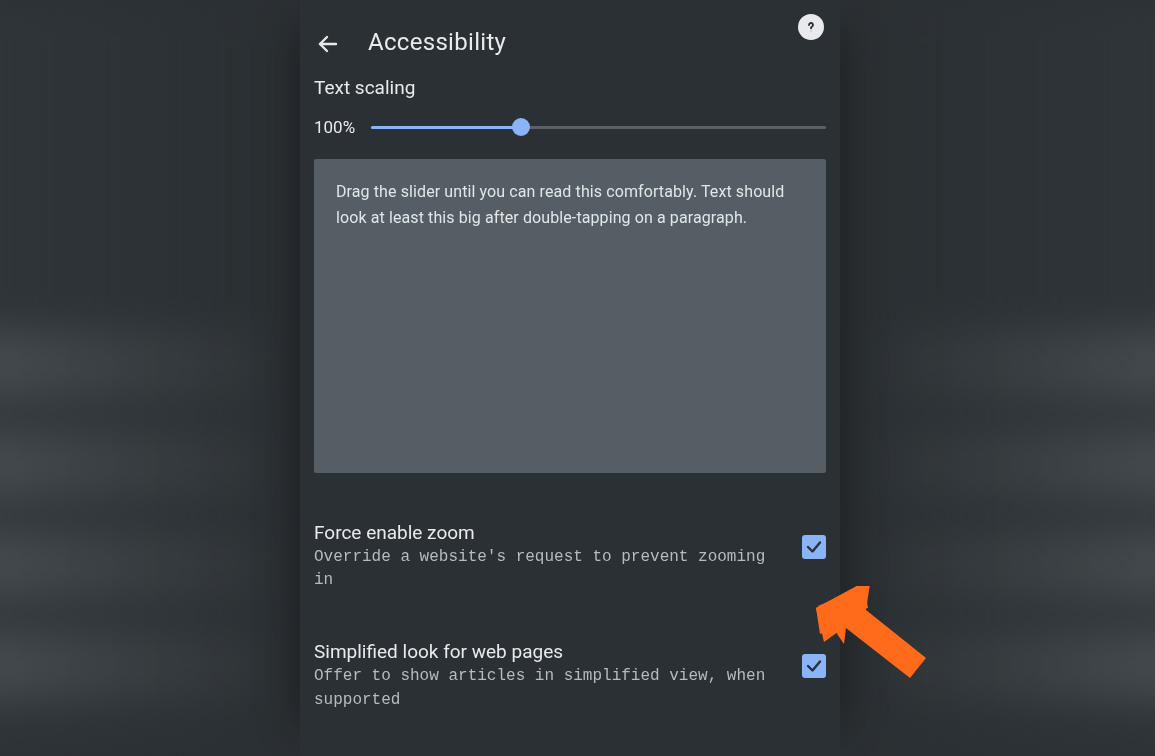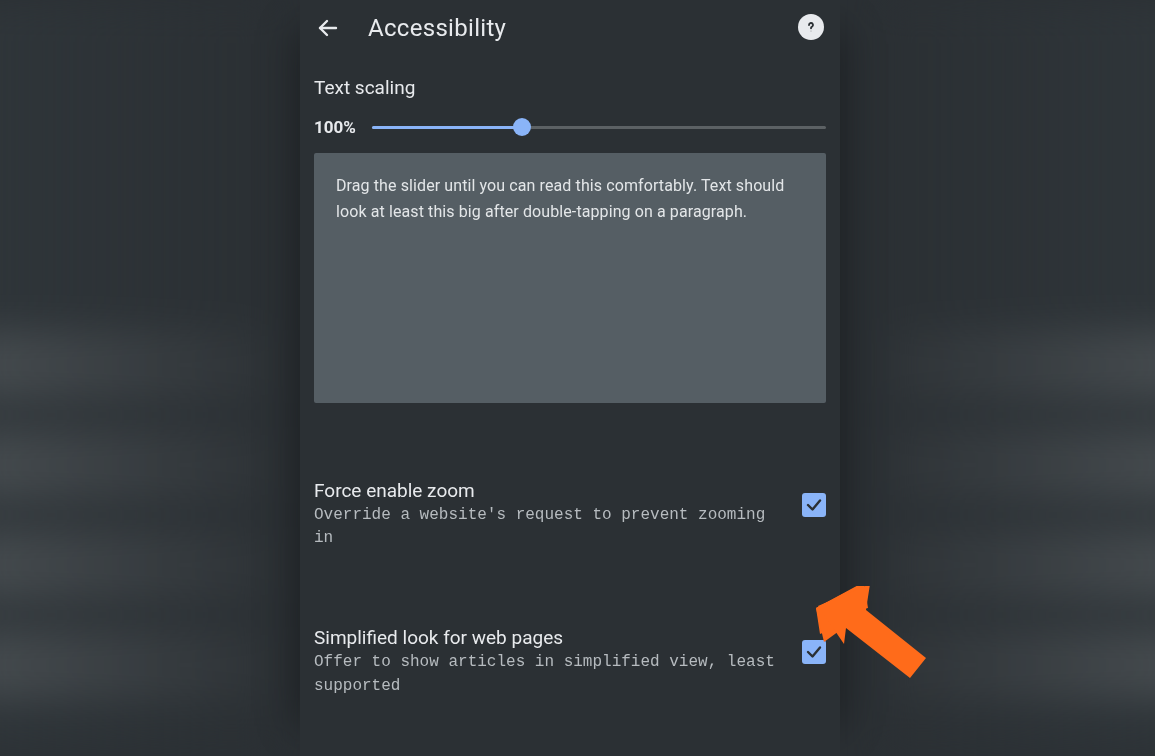--- a/index.html
+++ b/index.html
@@ -42,38 +42,38 @@
       position: absolute;
       left: 300px; top: 0;
       width: 540px; height: 756px;
       background: #2b3034;
       color: #e8eaed;
       display: flex; flex-direction: column;
       box-shadow: -30px 0 40px -30px rgba(0,0,0,.4), 30px 0 40px -30px rgba(0,0,0,.4);
     }
 
     .header {
-      display: flex; align-items: center;
+      display: flex; align-items: flex-end;
       height: 56px; padding: 0 16px; gap: 28px;
       position: relative;
     }
     .back-btn { width: 24px; height: 24px; display:flex; align-items:center; justify-content:center; cursor:pointer; color:#e8eaed; }
     .title { font-size: 24px; font-weight: 400; letter-spacing: .3px; }
     .help-btn {
       position: absolute; right: 16px; top: 14px;
       width: 26px; height: 26px; border-radius: 50%;
       background: #e8eaed; color: #2b3034;
       display: flex; align-items: center; justify-content: center;
       cursor: pointer;
     }
 
     .content { padding: 20px 14px 0 14px; flex: 1; overflow: hidden; }
 
     .section-label { font-size: 19px; color: #e8eaed; margin-bottom: 18px; }
-    .percent { font-size: 17px; color: #e8eaed; font-weight: bold; }
+    .percent { font-size: 17px; color: #e8eaed; }
 
     .slider-row {
       display: flex; align-items: center; gap: 16px; margin-top: 2px;
     }
     .slider-wrap {
       flex: 1; position: relative; height: 20px; display:flex; align-items:center;
       cursor: pointer;
     }
     .track-bg {
       position: absolute; left: 0; right: 0; height: 3px;
@@ -83,35 +83,35 @@
       position: absolute; left: 0; height: 3px;
       background: #8ab4f8; border-radius: 2px;
       width: 33%;
     }
     .thumb {
       position: absolute; width: 18px; height: 18px; border-radius: 50%;
       background: #8ab4f8; left: calc(33% - 9px);
     }
 
     .preview-box {
-      margin-top: 16px;
+      margin-top: 22px;
       background: #555e64;
-      height: 250px;
+      height: 314px;
       padding: 20px 22px;
       border-radius: 2px;
     }
     .preview-text {
       color: #e3e6e8;
       font-size: 16px;
       line-height: 1.65;
       letter-spacing: .1px;
     }
 
     .setting {
-      margin-top: 76px;
+      margin-top: 48px;
       display: flex; align-items: flex-start; gap: 16px;
       cursor: pointer;
     }
     .setting .txt { flex: 1; }
     .setting .s-title { font-size: 19px; color: #e8eaed; margin-bottom: 2px; }
     .setting .s-sub { font-size: 16px; color: #b6bbbf; line-height: 1.45; font-family: Liberation Mono, monospace; }
 
     .checkbox {
       width: 24px; height: 24px; border-radius: 3px;
       background: #8ab4f8;
@@ -193,21 +193,21 @@
       <div class="checkbox">
         <svg width="18" height="18" viewBox="0 0 24 24" fill="none" stroke-width="3.2" stroke-linecap="round" stroke-linejoin="round">
             <polyline points="4 12 10 18 20 6"></polyline>
           </svg>
       </div>
     </div>
 
     <div class="setting">
       <div class="txt">
         <div class="s-title">Simplified look for web pages</div>
-        <div class="s-sub">Offer to show articles in simplified view, least supported</div>
+        <div class="s-sub">Offer to show articles in simplified view, when supported</div>
       </div>
       <div class="checkbox">
         <svg width="18" height="18" viewBox="0 0 24 24" fill="none" stroke-width="3.2" stroke-linecap="round" stroke-linejoin="round">
             <polyline points="4 12 10 18 20 6"></polyline>
           </svg>
       </div>
     </div>
 
     <div class="captions-row">
       <div class="s-title">Captions</div>

